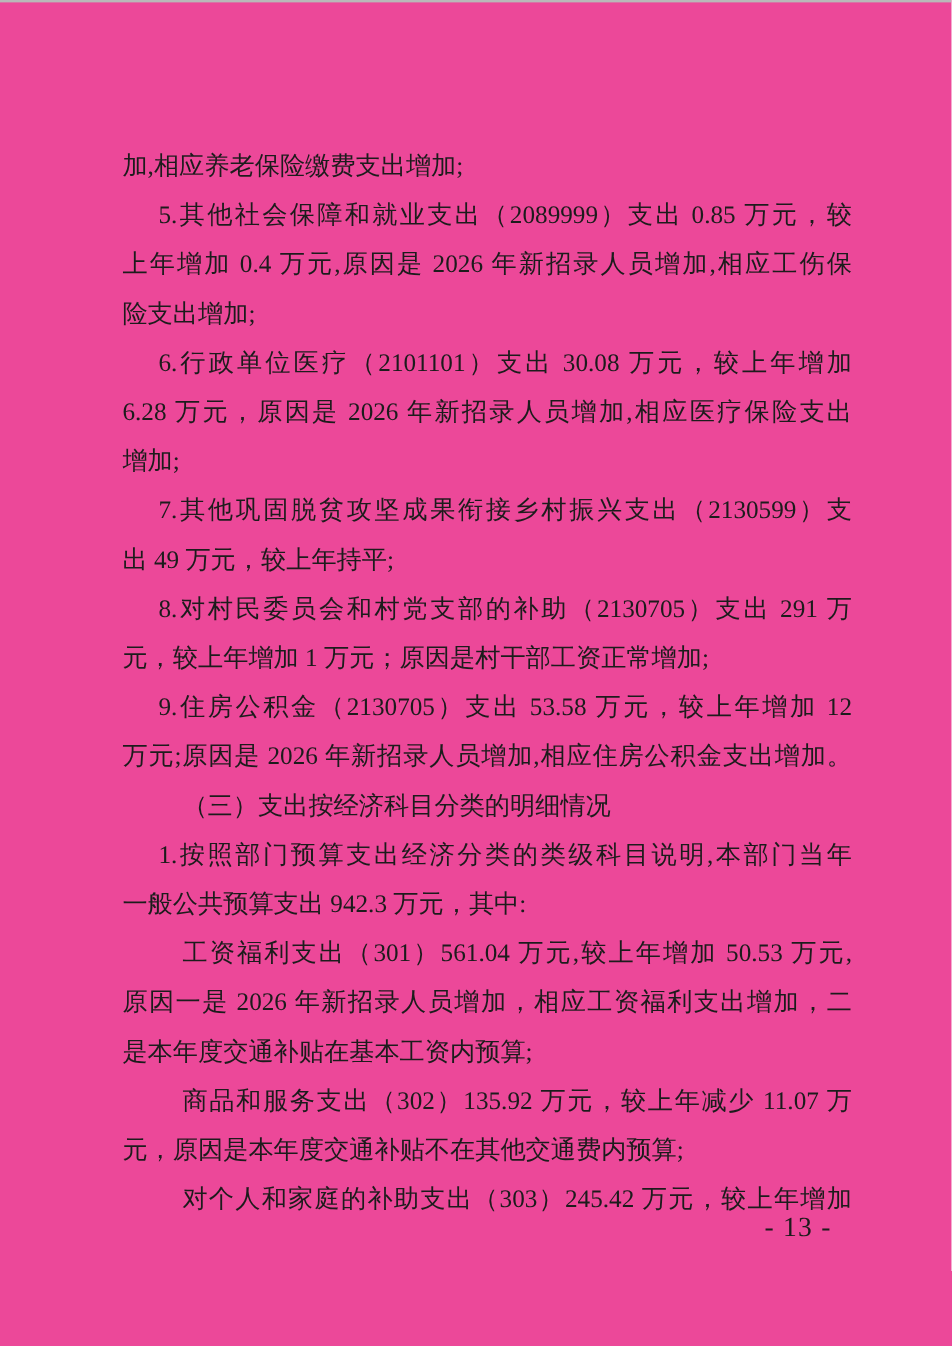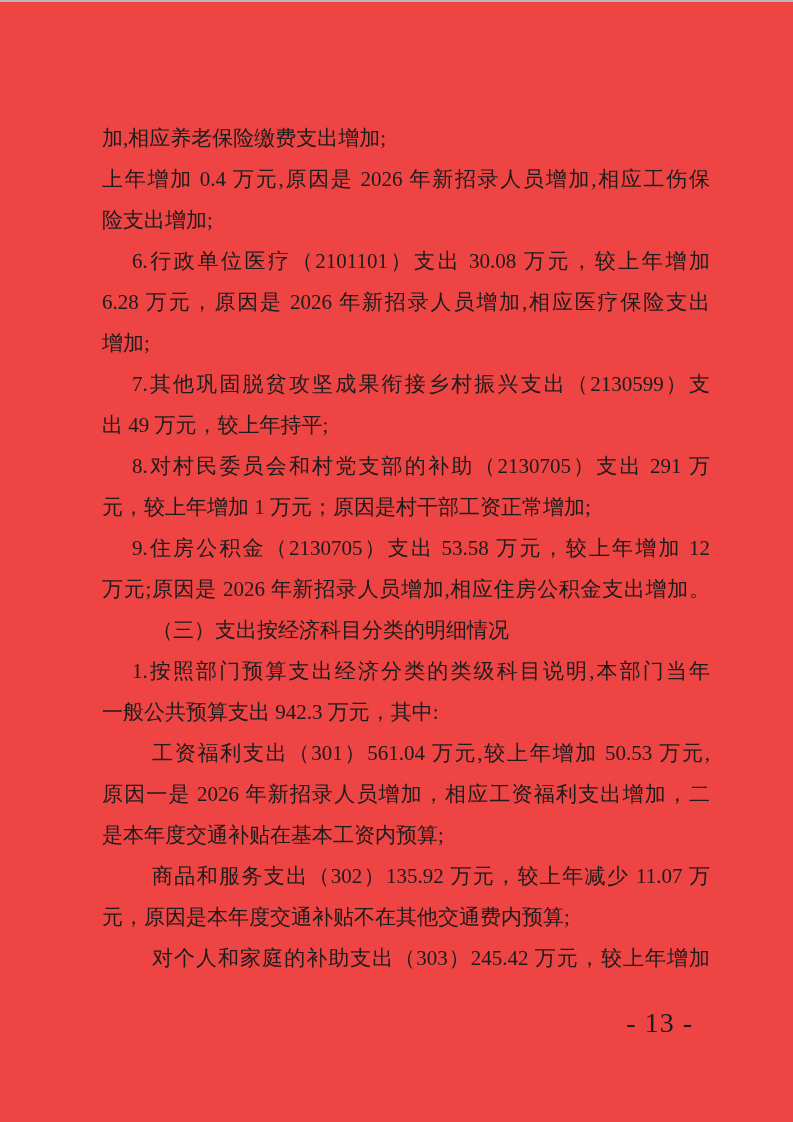--- a/index.html
+++ b/index.html
@@ -4,21 +4,21 @@
 <style>
   html, body {
     margin: 0;
     padding: 0;
     background: #ffffff;
   }
   .page {
     position: relative;
     width: 793px;
     height: 1122px;
-    background: #ef4444;
+    background: #ec4899;
     overflow: hidden;
     font-family: "Liberation Serif", "DejaVu Serif", serif;
     color: #1c1c1c;
   }
   .top-edge {
     position: absolute;
     top: 0;
     left: 0;
     width: 100%;
     height: 2px;
@@ -45,33 +45,34 @@
   .line.indent-num {
     text-indent: 30px;
   }
   .line.indent-full {
     text-indent: 50px;
   }
   .page-number {
     position: absolute;
     top: 1011px;
     right: 100px;
-    font-size: 28px;
+    font-size: 23px;
     line-height: 24px;
     letter-spacing: 1px;
     color: #1c1c1c;
   }
 </style>
 </head>
 <body>
 
 <div class="page">
   <div class="top-edge"></div>
   <div class="content">
       <div class="line">加,相应养老保险缴费支出增加;</div>
+      <div class="line fill indent-num">5.其他社会保障和就业支出（2089999）支出 0.85 万元，较</div>
       <div class="line fill">上年增加 0.4 万元,原因是 2026 年新招录人员增加,相应工伤保</div>
       <div class="line">险支出增加;</div>
       <div class="line fill indent-num">6.行政单位医疗（2101101）支出 30.08 万元，较上年增加</div>
       <div class="line fill">6.28 万元，原因是 2026 年新招录人员增加,相应医疗保险支出</div>
       <div class="line">增加;</div>
       <div class="line fill indent-num">7.其他巩固脱贫攻坚成果衔接乡村振兴支出（2130599）支</div>
       <div class="line">出 49 万元，较上年持平;</div>
       <div class="line fill indent-num">8.对村民委员会和村党支部的补助（2130705）支出 291 万</div>
       <div class="line">元，较上年增加 1 万元；原因是村干部工资正常增加;</div>
       <div class="line fill indent-num">9.住房公积金（2130705）支出 53.58 万元，较上年增加 12</div>

